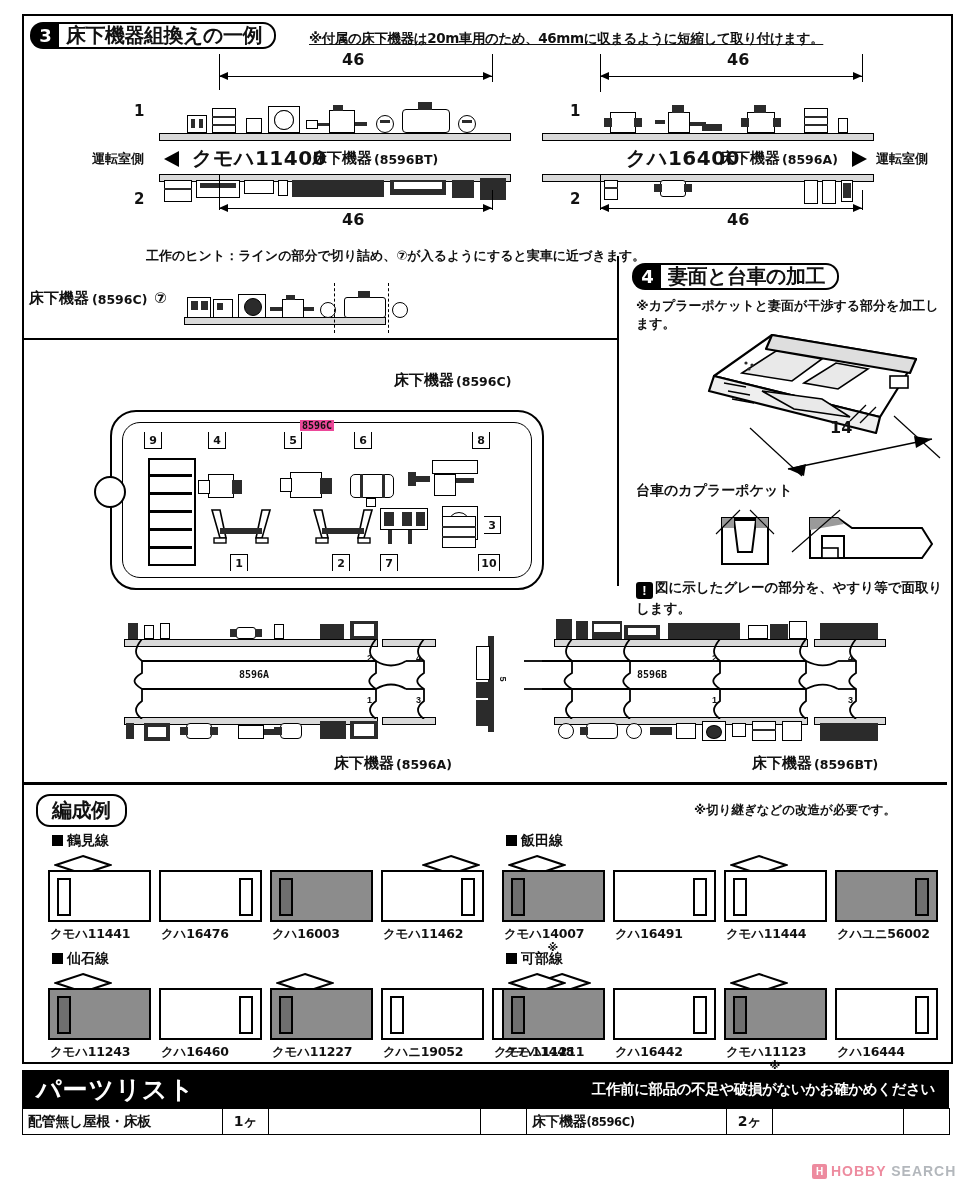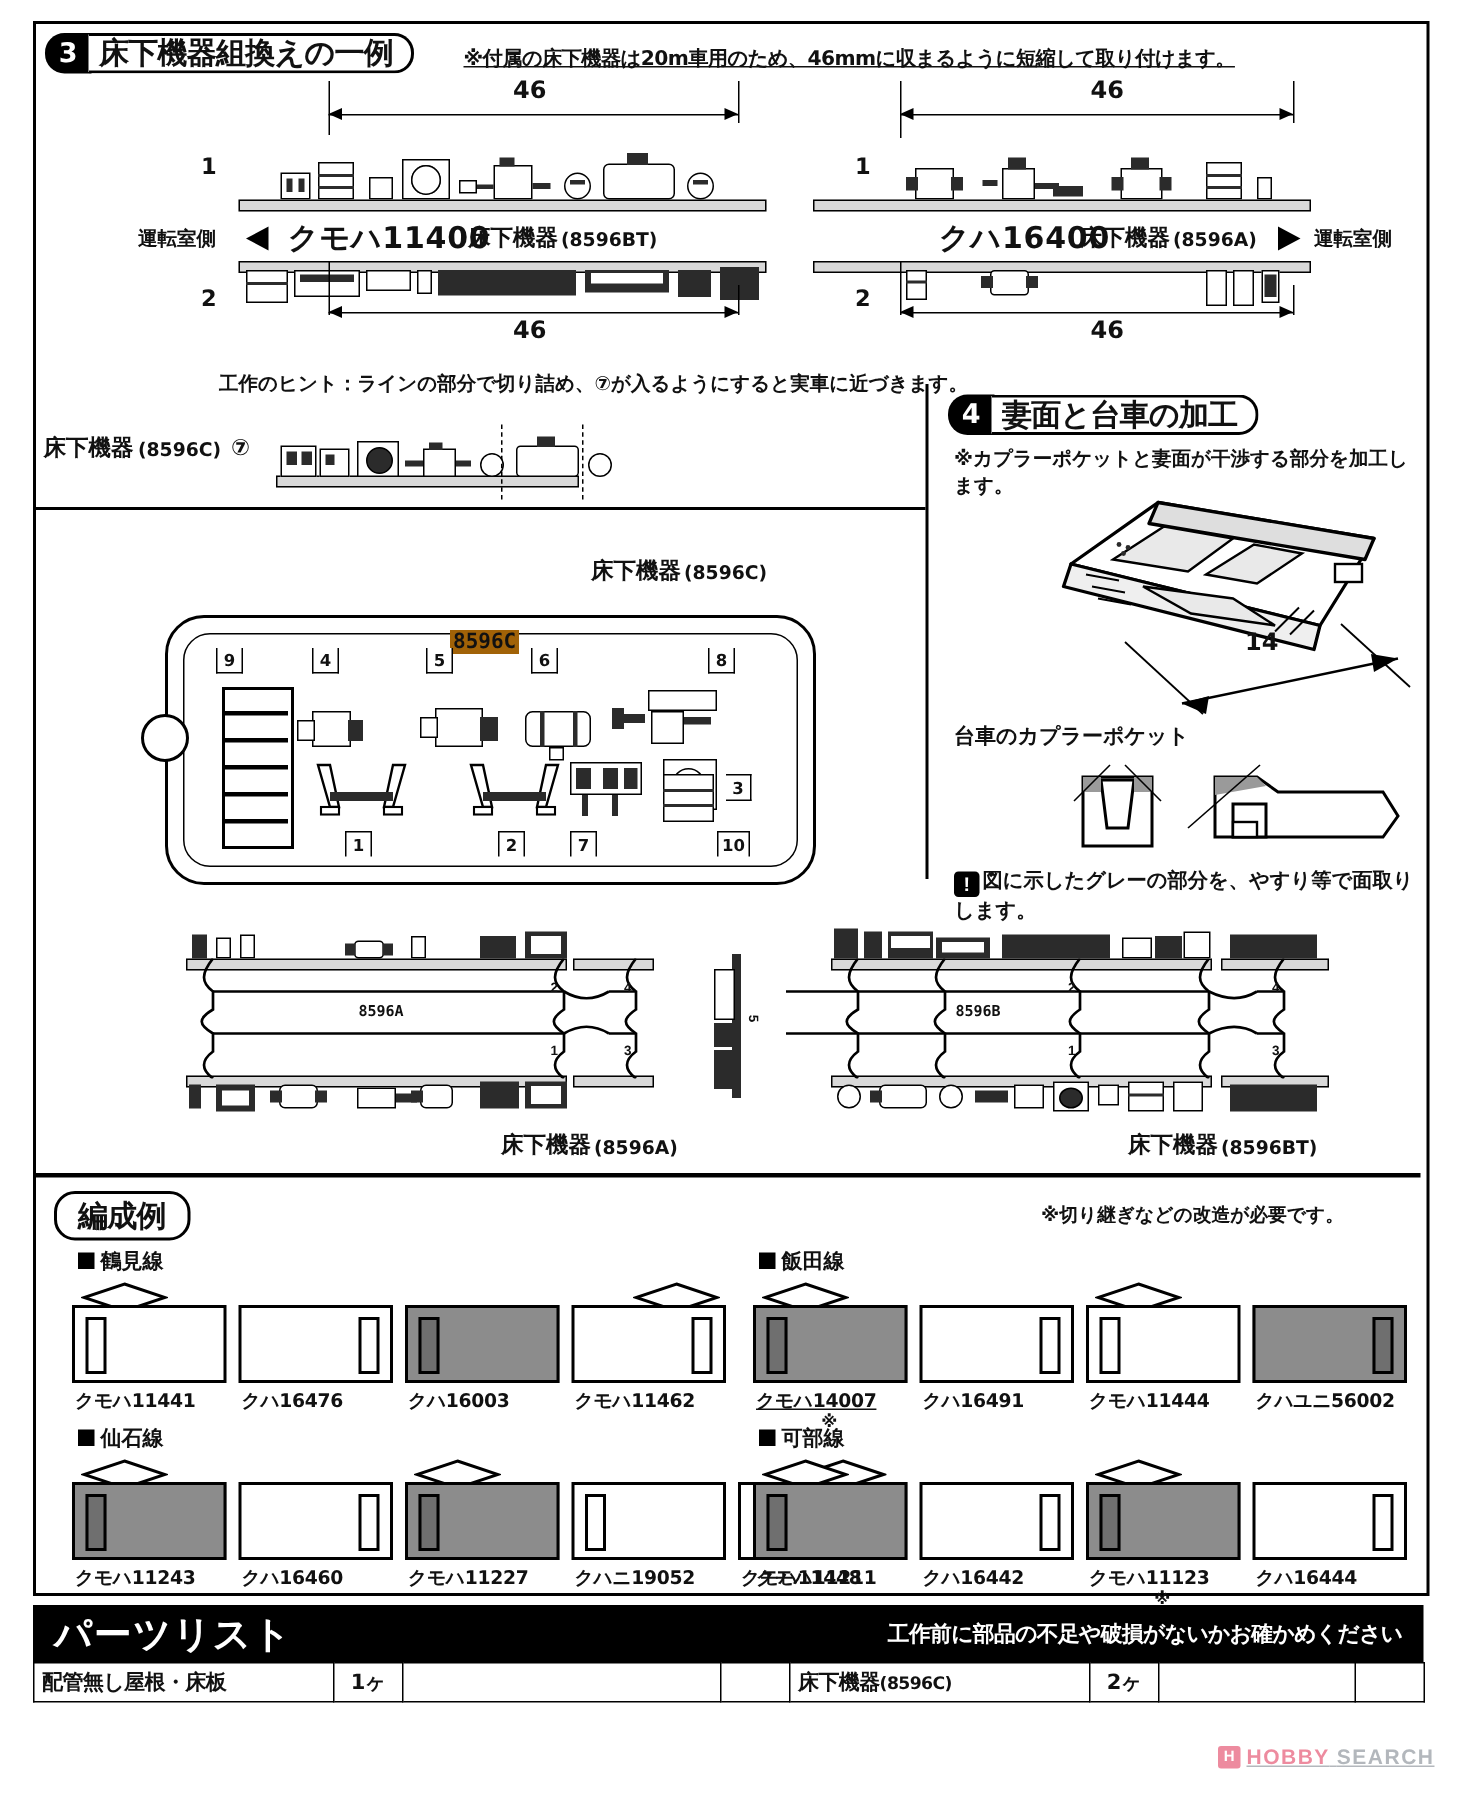--- a/index.html
+++ b/index.html
@@ -129,21 +129,21 @@
   .warn{
     display:inline-block;width:17px;height:17px;border-radius:3px;background:#000;
     color:#fff;font-size:13px;font-weight:bold;text-align:center;line-height:17px;
     vertical-align:-3px;margin-right:2px;
   }
 
   
   .wm{position:absolute;display:flex;align-items:center;gap:4px;opacity:.75;}
   .wm-mark{width:15px;height:15px;background:#e8657f;border-radius:2px;color:#fff;font-size:10px;
     display:flex;align-items:center;justify-content:center;font-weight:bold;}
-  .wm-txt{font-size:14px;font-weight:bold;color:#9aa0a6;letter-spacing:1px;text-decoration:underline;}
+  .wm-txt{font-size:14px;font-weight:bold;color:#9aa0a6;letter-spacing:1px;}
   .wm-txt .pink{color:#e8657f;}
 </style>
 </head>
 <body>
 
 <div class="page">
 
   <div class="frame" style="left:22px;top:14px;width:927px;height:1046px;">
 
     <div class="abs" style="left:6px;top:6px;">
@@ -373,21 +373,21 @@
 
     <div class="abs jp" style="left:370px;top:355px;font-size:15px;">床下機器</div>
     <div class="abs jp" style="left:432px;top:358px;font-size:12.5px;">(8596C)</div>
 
     <div class="sprue" style="left:86px;top:394px;width:430px;height:176px;">
       <div class="abs" style="left:0;top:0;width:100%;height:100%;">
 
         <div class="sprue-inner" style="left:10px;top:10px;width:410px;height:156px;border-radius:18px;"></div>
         <div class="abs" style="left:-18px;top:64px;width:28px;height:28px;border:2px solid #000;border-radius:50%;background:#fff;"></div>
 
-        <div class="abs jp" style="left:188px;top:8px;font-size:14px;font-family:'DejaVu Sans Mono',monospace;background:#a16207;padding:0 2px;">8596C</div>
+        <div class="abs jp" style="left:188px;top:8px;font-size:10px;font-family:'DejaVu Sans Mono',monospace;background:#ec4899;padding:0 2px;">8596C</div>
 
         <div class="abs" style="left:36px;top:46px;width:44px;height:104px;border:2px solid #000;background:#fff;"></div>
         <div class="bar" style="left:36px;top:62px;width:44px;height:3px;"></div>
         <div class="bar" style="left:36px;top:80px;width:44px;height:3px;"></div>
         <div class="bar" style="left:36px;top:98px;width:44px;height:3px;"></div>
         <div class="bar" style="left:36px;top:116px;width:44px;height:3px;"></div>
         <div class="bar" style="left:36px;top:134px;width:44px;height:3px;"></div>
         <div class="pnum" style="left:32px;top:20px;width:16px;height:16px;border:1.5px solid #000;border-top:none;">9</div>
 
         <div class="eq" style="left:96px;top:62px;width:26px;height:24px;"></div>
@@ -605,21 +605,21 @@
         <div class="carlabel jp" style="left: 335px; top: 94px;">クモハ11462</div>
       </div>
     <div class="abs" id="form-g1" style="left:478px;top:816px;width:440px;height:110px;">
         <div class="form-line-title jp" style="position: absolute; left: 4px; top: 0px;"><span class="sq"></span>飯田線</div>
         <div class="pant" style="left: 6px; top: 22px;"><svg width="58" height="22" viewBox="0 0 58 22">
             <polygon points="29,2 56,11 29,20 2,11" fill="#fff" stroke="#000" stroke-width="2"></polygon>
           </svg></div>
         <div class="car gray" style="left: 0px; top: 38px; width: 103px; height: 52px;">
           <div class="cardoor" style="left: 7px; top: 6px; width: 14px; height: 38px;"></div>
         </div>
-        <div class="carlabel jp" style="left: 2px; top: 94px; text-decoration: underline;">クモハ14007</div>
+        <div class="carlabel jp" style="left: 2px; top: 94px;">クモハ14007</div>
         <div class="asterisk jp" style="left: 45.5px; top: 109px;">※</div>
         <div class="car" style="left: 111px; top: 38px; width: 103px; height: 52px;">
           <div class="cardoor" style="right: 7px; top: 6px; width: 14px; height: 38px;"></div>
         </div>
         <div class="carlabel jp" style="left: 113px; top: 94px;">クハ16491</div>
         <div class="pant" style="left: 228px; top: 22px;"><svg width="58" height="22" viewBox="0 0 58 22">
             <polygon points="29,2 56,11 29,20 2,11" fill="#fff" stroke="#000" stroke-width="2"></polygon>
           </svg></div>
         <div class="car" style="left: 222px; top: 38px; width: 103px; height: 52px;">
           <div class="cardoor" style="left: 7px; top: 6px; width: 14px; height: 38px;"></div>

